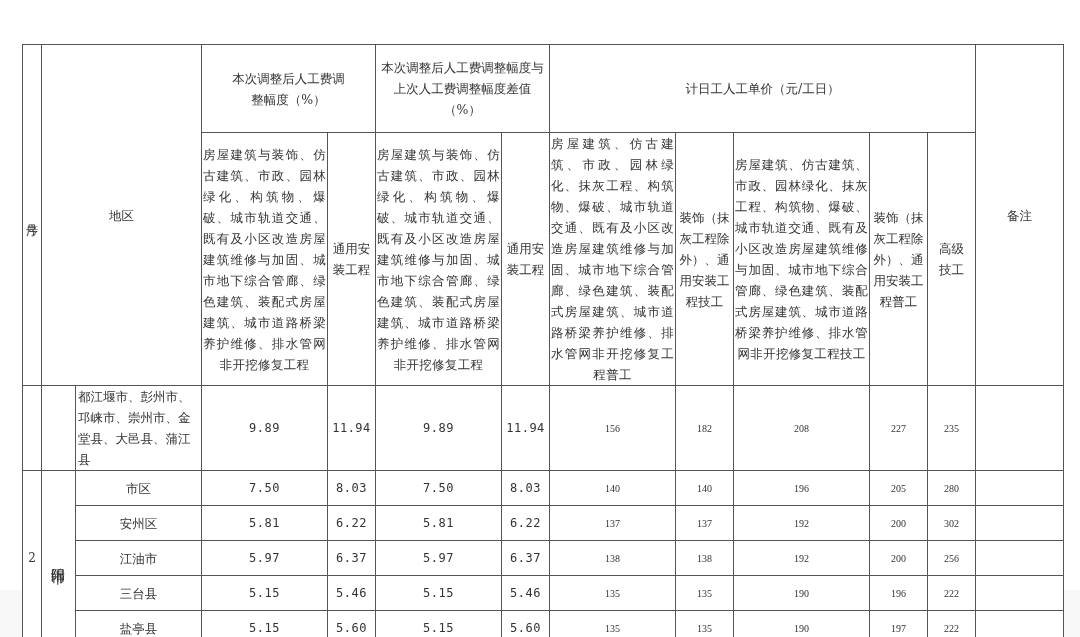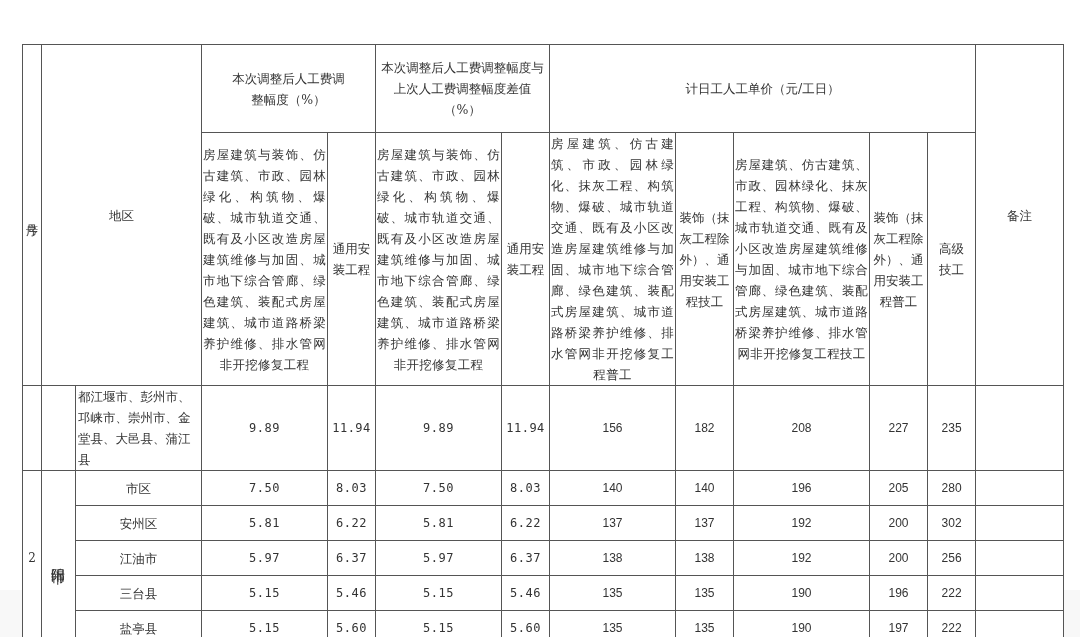--- a/index.html
+++ b/index.html
@@ -32,21 +32,21 @@
     padding: 0;
     line-height: 21px;
     overflow: hidden;
   }
   .hdr-top { height: 43px; }
   .hdr-sub { height: 235px; padding-left: 20px; }
   .hdr-sub td.long { text-align: justify; text-align-last: center; padding: 0 1px; letter-spacing: 0.3px; }
   .row-big { height: 85px; margin-top: 11px; }
   .row-std { height: 35px; }
   .num { font-family: "DejaVu Sans Mono", "Liberation Mono", monospace; font-size: 12px; letter-spacing: 0.5px; }
-  .int { font-family: Liberation Sans, sans-serif; font-size: 12px; }
+  .int { font-family: Liberation Serif, serif; font-size: 10px; }
   .vtext { writing-mode: vertical-rl; text-orientation: upright; margin: 0 auto; letter-spacing: 1px; line-height: 18px; }
   .region-left { text-align: left !important; padding-left: 2px !important; line-height: 21px; }
   .seq { font-size: 12px; }
 </style>
 </head>
 <body>
 
 <div class="bottom-fade"></div>
 
 <table class="labor">

